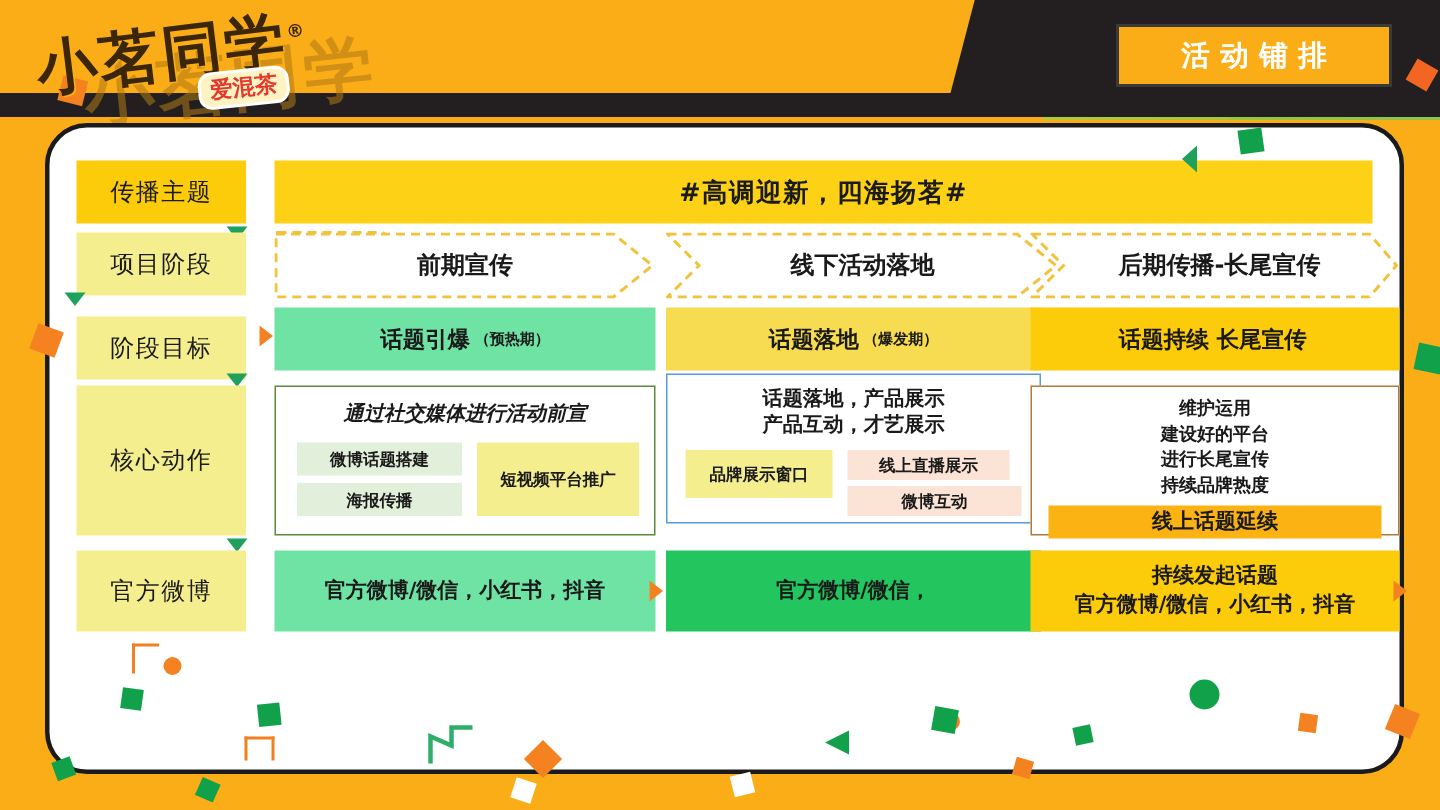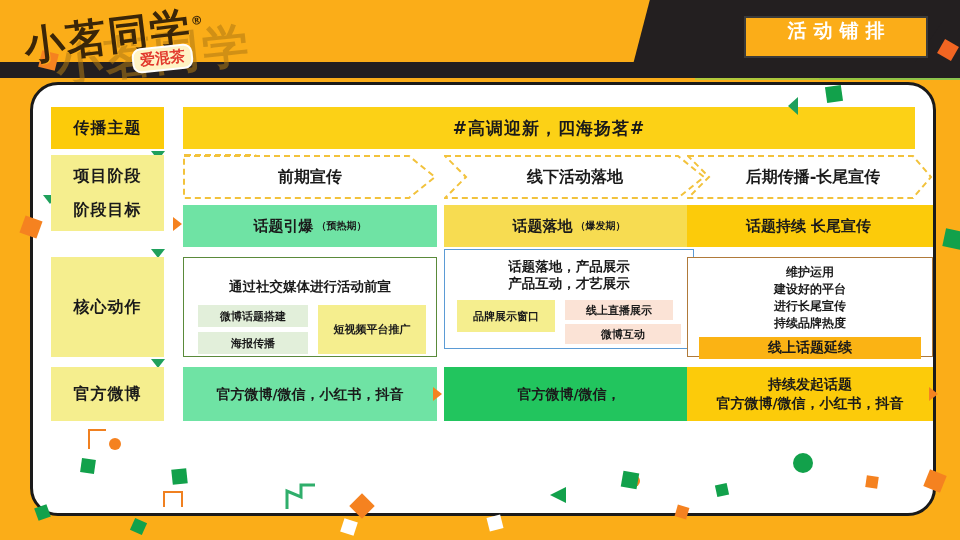--- a/index.html
+++ b/index.html
@@ -65,40 +65,40 @@
 
   
   .banner-shadow{
     position:absolute;left:752px;top:22px;width:190px;height:40px;background:#231F20;
     clip-path:polygon(0 0,100% 0,86% 100%,0 100%);
   }
   .banner{
     position:absolute;left:744px;top:16px;width:180px;height:38px;
     background:#FBAD18;border:2px solid #3A3A3A;
     clip-path:polygon(0 0,100% 0,100% 100%,0 100%);
-    display:flex;align-items:flex-start;justify-content:center;
+    display:flex;align-items:center;justify-content:center;
   }
   .banner span{
     color:#FFFFFF;font-size:19px;font-weight:bold;letter-spacing:7px;
     font-family:"DejaVu Sans",sans-serif;text-indent:7px;
   }
 
   
   .card{
     position:absolute;left:30px;top:82px;width:900px;height:428px;
     background:#FFFFFF;border-radius:28px;border:3px solid #1A1A1A;
   }
 
   .grid{position:absolute;left:0;top:0;width:900px;height:428px;}
 
   .lbl{
     position:absolute;left:18px;
     width:113px;background:#F5EE8E;
     display:flex;align-items:center;justify-content:center;
-    font-size:16px;font-weight:bold;color:#1A1A1A;letter-spacing:1px;
+    font-size:16px;font-weight:normal;color:#1A1A1A;letter-spacing:1px;
     font-family:"DejaVu Sans",sans-serif;
   }
   .lbl.gold{background:#FCCB0A;}
 
   .cell{position:absolute;box-sizing:border-box;}
 
   
   .theme{
     background:#FCD116;
     display:flex;align-items:center;justify-content:center;
@@ -212,42 +212,42 @@
       </svg>
       <div class="cell" style="left:411px;top:70px;width:262px;height:44px;display:flex;align-items:center;justify-content:center;font-size:16px;font-weight:bold;color:#1A1A1A;font-family:'DejaVu Sans',sans-serif;">线下活动落地</div>
 
       <svg style="position:absolute;left:654px;top:70px;" width="246" height="44">
         <polygon points="1,1 226,1 244,22 226,43 1,43 22,22" fill="#FFFFFF" stroke="#F2C23C" stroke-width="2" stroke-dasharray="6 4"></polygon>
       </svg>
       <div class="cell" style="left:660px;top:70px;width:240px;height:44px;display:flex;align-items:center;justify-content:center;font-size:16px;font-weight:bold;color:#1A1A1A;font-family:'DejaVu Sans',sans-serif;">后期传播-长尾宣传</div>
 
       <div class="tri tri-dn-green" style="left:10px;top:110px;"></div>
 
-      <div class="lbl" style="top:104px;height:42px;">阶段目标</div>
+      <div class="lbl" style="top:126px;height:42px;">阶段目标</div>
 
       <div class="cell goal g-yellow" style="left:411px;top:120px;width:250px;height:42px;">
         <span>话题落地</span>
           <span class="small">（爆发期）</span>
       </div>
       <div class="cell goal g-green" style="left:150px;top:120px;width:254px;height:42px;">
         <span>话题引爆</span>
           <span class="small">（预热期）</span>
       </div>
       <div class="cell goal g-gold" style="left:654px;top:120px;width:246px;height:42px;">
         <span>话题持续 长尾宣传</span>
           <span class="small"></span>
       </div>
 
       <div class="tri tri-rt-orange" style="left:140px;top:132px;"></div>
       <div class="tri tri-dn-green" style="left:118px;top:164px;"></div>
 
       <div class="lbl" style="top:172px;height:100px;">核心动作</div>
 
       <div class="cell actbox act-b1" style="left:150px;top:172px;width:254px;height:100px;">
-        <div class="act-title" style="margin-top:20px;">通过社交媒体进行活动前宣</div>
+        <div class="act-title" style="margin-top:10px;font-style:italic;">通过社交媒体进行活动前宣</div>
         <div style="position:relative;margin-top:10px;height:56px;">
           <div class="tag t-greenlite" style="position:absolute;left:14px;top:0;width:110px;height:22px;">微博话题搭建</div>
           <div class="tag t-greenlite" style="position:absolute;left:14px;top:27px;width:110px;height:22px;">海报传播</div>
           <div class="tag t-yellow" style="position:absolute;left:134px;top:0;width:108px;height:49px;">短视频平台推广</div>
         </div>
       </div>
 
       <div class="cell actbox act-b2" style="left:411px;top:164px;width:250px;height:100px;">
         <div class="act-title" style="margin-top:8px;">话题落地，产品展示</div>
         <div class="act-title">产品互动，才艺展示</div>

